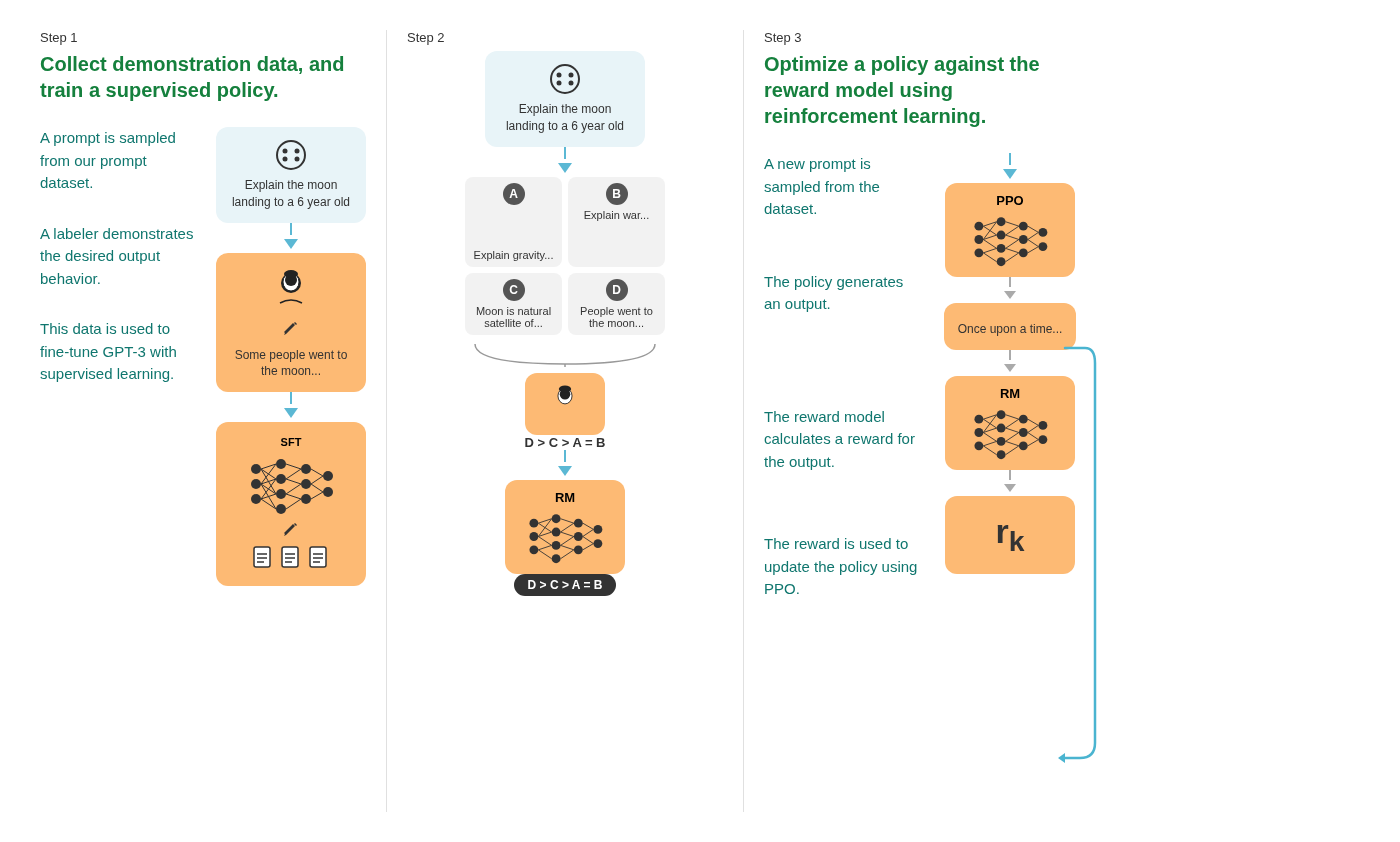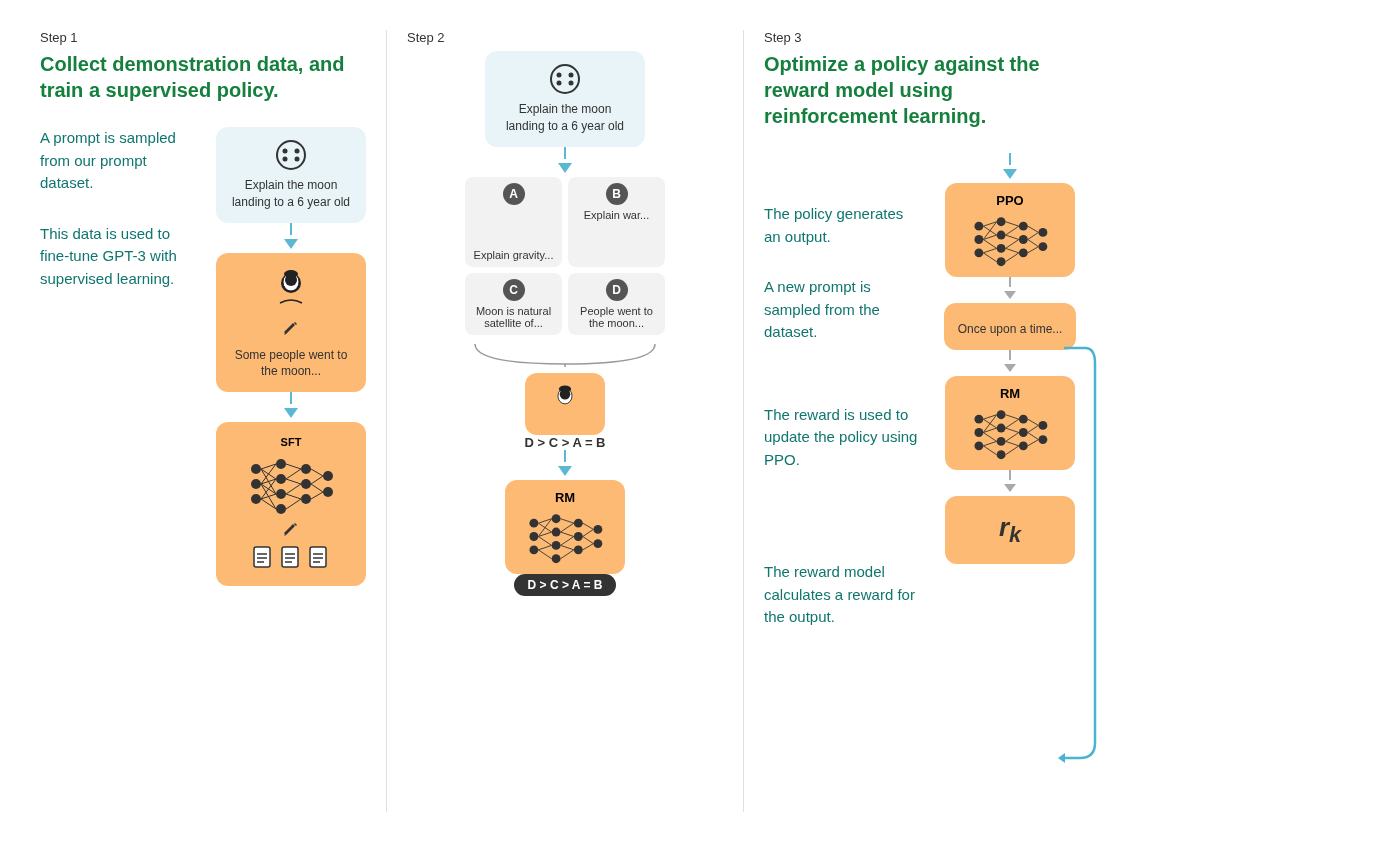--- a/index.html
+++ b/index.html
@@ -159,20 +159,21 @@
 <div class="main-container">
 
   <div class="step-column">
     <div class="step-label">Step 1</div>
     <div class="step-title">Collect demonstration data, and train a supervised policy.</div>
 
     <div class="content-area">
 
       <div class="text-col">
         <div class="text-block">A prompt is sampled from our prompt dataset.</div>
+        <div class="text-block">A labeler demonstrates the desired output behavior.</div>
         <div class="text-block">This data is used to fine-tune GPT-3 with supervised learning.</div>
       </div>
 
       <div class="diagram-col">
 
         <div class="card">
           <div class="icon-container">
             <svg width="32" height="32" viewBox="0 0 32 32" fill="none">
               <circle cx="16" cy="16" r="14" stroke="#333" stroke-width="2" fill="none"></circle>
               <circle cx="10" cy="12" r="2.5" fill="#333"></circle>
@@ -395,24 +396,24 @@
     </div>
   </div>
 
   <div class="step-column" style="position:relative;">
     <div class="step-label">Step 3</div>
     <div class="step-title">Optimize a policy against the reward model using reinforcement learning.</div>
 
     <div class="content-area">
 
       <div class="text-col">
+        <div class="text-block">A new prompt is sampled from the dataset.</div>
         <div class="text-block" style="margin-top: 50px;">The policy generates an output.</div>
-        <div class="text-block">A new prompt is sampled from the dataset.</div>
+        <div class="text-block" style="margin-top: 90px;">The reward model calculates a reward for the output.</div>
         <div class="text-block" style="margin-top: 60px;">The reward is used to update the policy using PPO.</div>
-        <div class="text-block" style="margin-top: 90px;">The reward model calculates a reward for the output.</div>
       </div>
 
       <div class="diagram-col" style="position:relative;">
 
 
         <div class="arrow-line"></div>
         <div class="arrow-down"></div>
 
         <div class="card gray" style="padding: 10px 14px; min-width: 130px;">
           <div style="font-size:13px; font-weight:600; margin-bottom:4px;">PPO</div>
@@ -491,21 +492,21 @@
             <line x1="65" y1="30" x2="77" y2="22" stroke="#333" stroke-width="1"></line>
             <line x1="65" y1="30" x2="77" y2="38" stroke="#333" stroke-width="1"></line>
             <line x1="65" y1="45" x2="77" y2="38" stroke="#333" stroke-width="1"></line>
           </svg>
         </div>
 
         <div class="arrow-line-gray"></div>
         <div class="arrow-down-gray"></div>
 
         <div class="card gray" style="min-width: 130px; padding: 16px;">
-          <div style="font-size: 26px; font-style:italic; font-weight:700; color:#333;">r<sub>k</sub></div>
+          <div style="font-size: 34px; font-weight:700; color:#333;">r<sub>k</sub></div>
         </div>
 
         <svg style="position:absolute; right:-20px; top:185px; pointer-events:none;" width="50" height="430" viewBox="0 0 50 430">
           <path d="M15 10 L35 10 Q45 10 45 25 L45 405 Q45 420 30 420 L15 420" stroke="#4ab4d0" stroke-width="2.5" fill="none" stroke-linecap="round"></path>
           <polygon points="15,415 8,420 15,425" fill="#4ab4d0"></polygon>
         </svg>
 
       </div>
     </div>
   </div>

